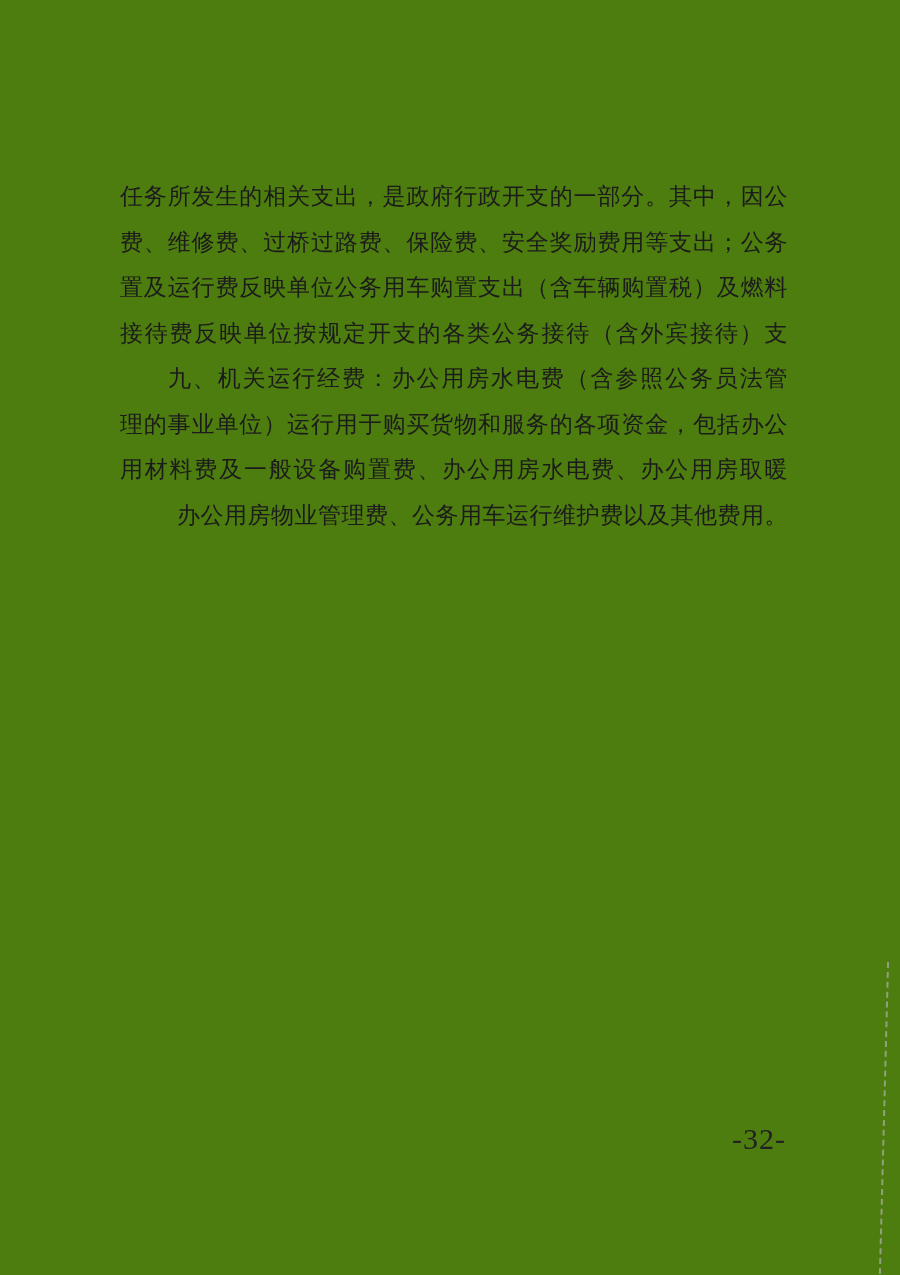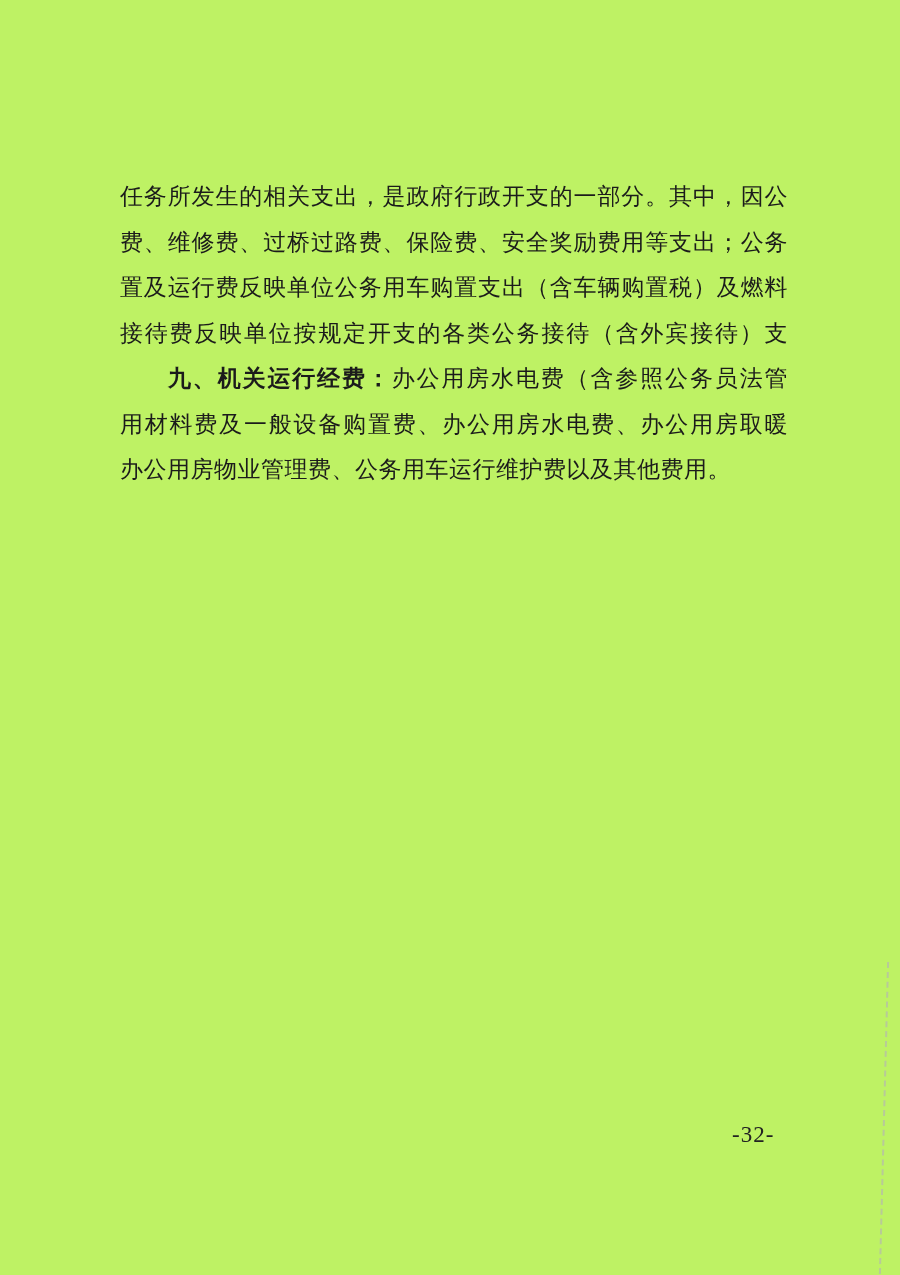--- a/index.html
+++ b/index.html
@@ -4,59 +4,60 @@
 <style>
   html, body {
     margin: 0;
     padding: 0;
     background: #ffffff;
   }
   .page {
     position: relative;
     width: 900px;
     height: 1275px;
-    background: #bef264;
+    background: #4d7c0f;
     overflow: hidden;
     font-family: "Liberation Serif", "DejaVu Serif", serif;
     color: #1b1b1b;
   }
   .text-block {
     position: absolute;
     left: 120px;
     top: 174px;
     width: 668px;
     font-size: 23px;
     line-height: 45.5px;
     letter-spacing: 0.5px;
     color: #1b1b1b;
   }
   .line {
     width: 668px;
     height: 45.5px;
     overflow: hidden;
     white-space: nowrap;
+    text-align: right;
   }
   .just {
     white-space: normal;
     text-align: justify;
     text-align-last: justify;
     text-justify: inter-character;
   }
   .indent-first {
     text-indent: 48px;
   }
   .bold-head {
     font-family: "Liberation Sans", "DejaVu Sans", sans-serif;
-    font-weight: 700;
+    font-weight: 400;
   }
   .page-number {
     position: absolute;
     left: 732px;
     top: 1122px;
-    font-size: 23px;
+    font-size: 30px;
     letter-spacing: 1px;
     font-family: "Liberation Serif", "DejaVu Serif", serif;
     color: #222222;
   }
   .scan-edge-line {
     position: absolute;
     left: 883px;
     top: 962px;
     width: 0;
     height: 312px;
@@ -74,20 +75,21 @@
   <div class="text-block">
 
     <div class="line just">任务所发生的相关支出，是政府行政开支的一部分。其中，因公</div>
     <div class="line just">费、维修费、过桥过路费、保险费、安全奖励费用等支出；公务</div>
     <div class="line just">置及运行费反映单位公务用车购置支出（含车辆购置税）及燃料</div>
     <div class="line just">接待费反映单位按规定开支的各类公务接待（含外宾接待）支出。</div>
 
     <div class="line just indent-first">
       <span class="bold-head">九、机关运行经费：</span><span>办公用房水电费（含参照公务员法管</span>
     </div>
+    <div class="line just">理的事业单位）运行用于购买货物和服务的各项资金，包括办公</div>
     <div class="line just">用材料费及一般设备购置费、办公用房水电费、办公用房取暖费、</div>
 
     <div class="line">办公用房物业管理费、公务用车运行维护费以及其他费用。</div>
 
   </div>
 
   <div class="scan-edge-line"></div>
 
   <div class="page-number">-32-</div>
 

